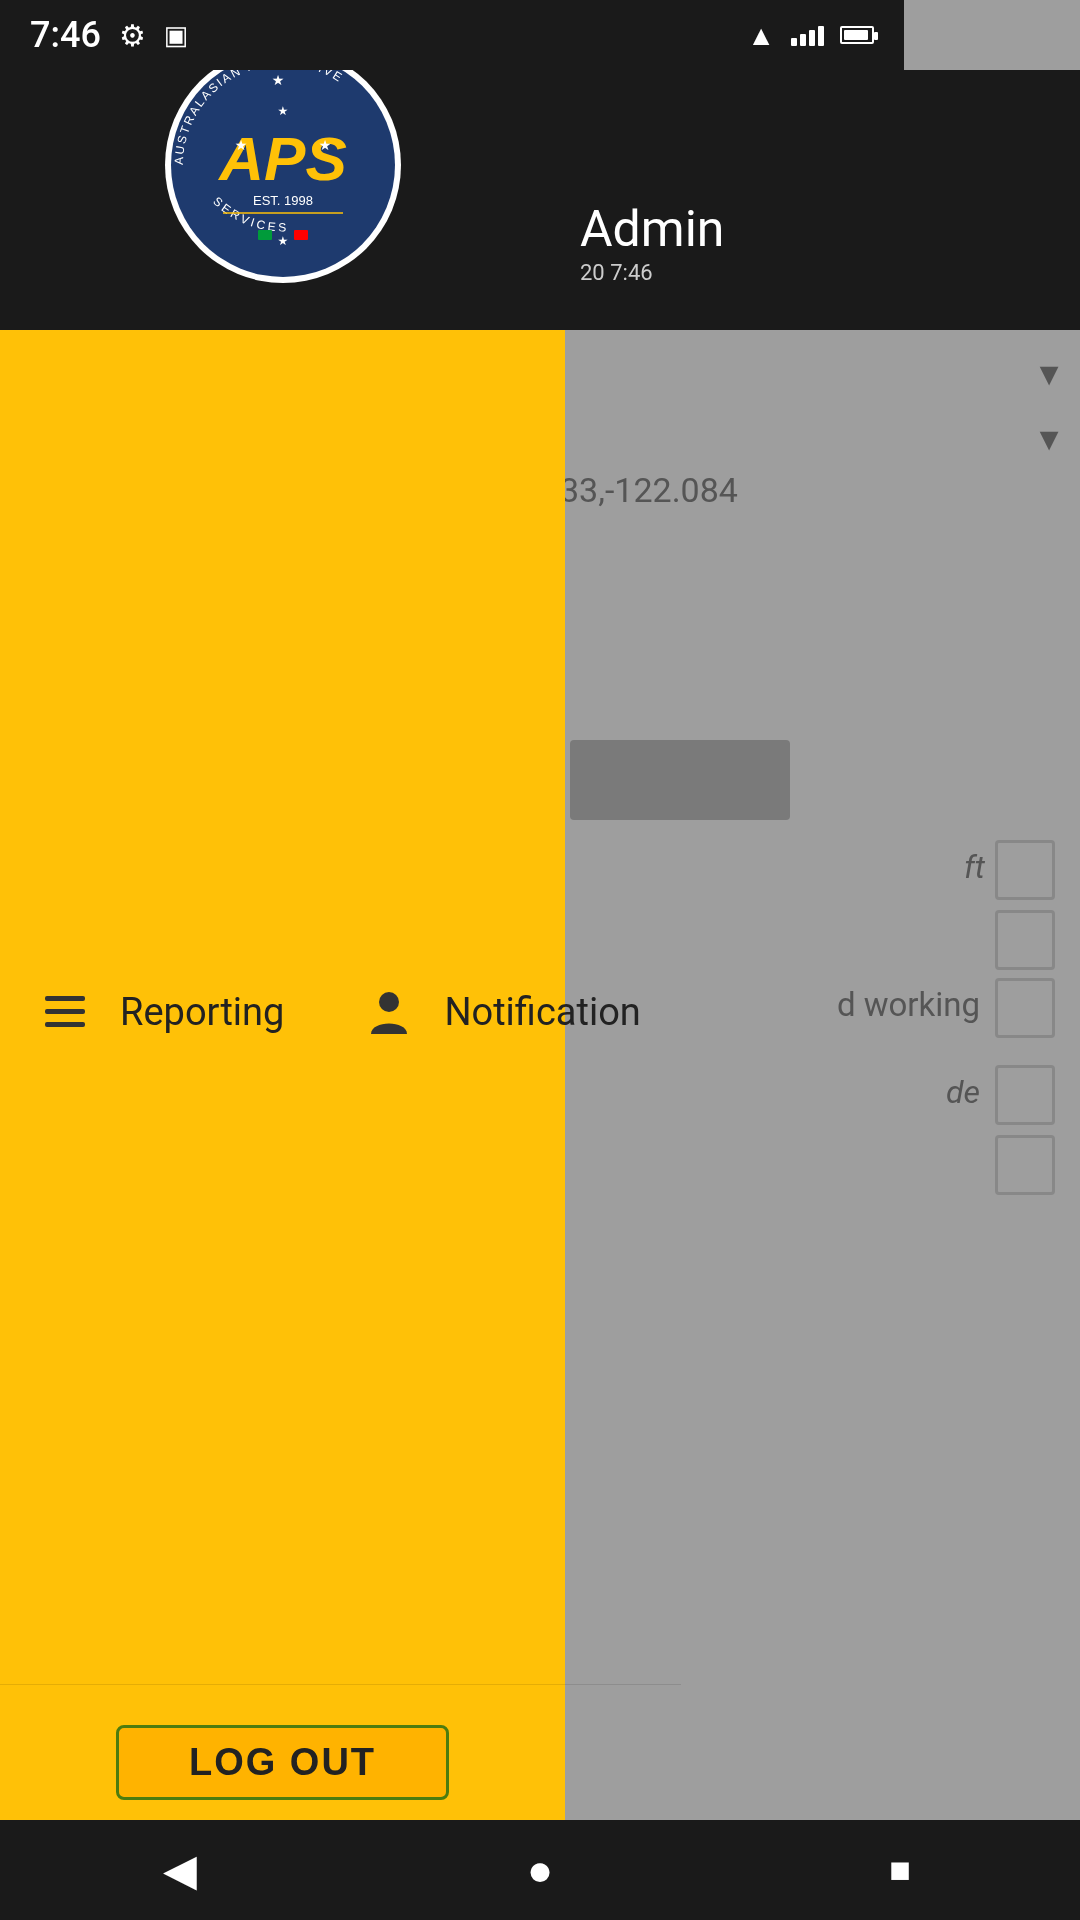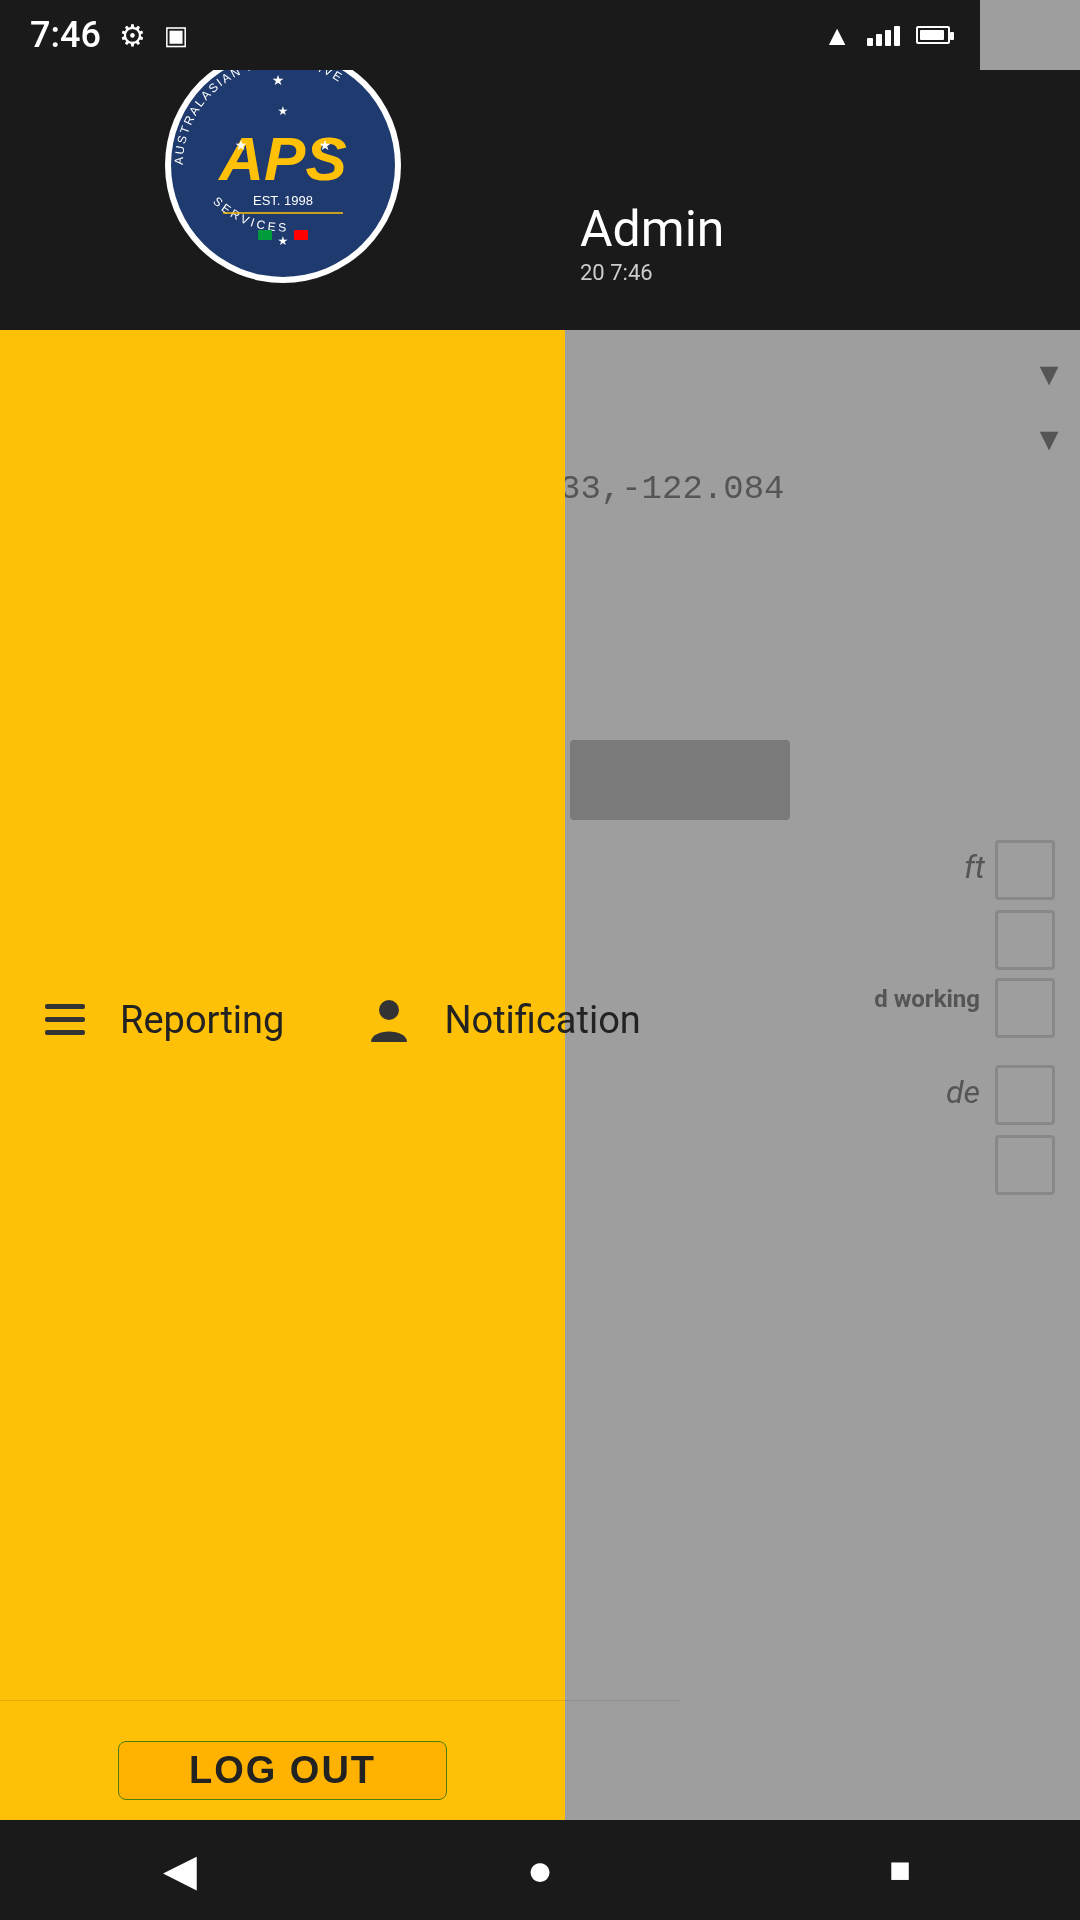--- a/index.html
+++ b/index.html
@@ -23,21 +23,21 @@
       height: 1920px;
       background: #9e9e9e;
       z-index: 0;
     }
 
     
     .status-bar {
       position: absolute;
       top: 0;
       left: 0;
-      width: 980px;
+      width: 904px;
       height: 70px;
       background: #1a1a1a;
       display: flex;
       align-items: center;
       justify-content: space-between;
       padding: 0 30px;
       z-index: 10;
     }
 
     .status-left {
@@ -106,21 +106,20 @@
       z-index: 3;
     }
 
     .coords-text {
       position: absolute;
       top: 470px;
       left: 560px;
       color: #555;
       font-size: 34px;
       z-index: 3;
-      font-family: Liberation Mono, monospace;
     }
 
     
     .input-box {
       position: absolute;
       top: 740px;
       left: 570px;
       width: 220px;
       height: 80px;
       background: #7a7a7a;
@@ -224,25 +223,25 @@
     .logout-area {
       padding: 40px;
       display: flex;
       align-items: center;
       justify-content: center;
       margin-bottom: 80px;
     }
 
     .logout-btn {
       background: #FFB300;
-      border: 1px solid #4d7c0f;
+      border: 3px solid #4d7c0f;
       color: #222;
       font-size: 38px;
       font-weight: 700;
-      padding: 7px 70px;
+      padding: 13px 70px;
       border-radius: 8px;
       cursor: pointer;
       letter-spacing: 2px;
     }
 
     
     .nav-bar {
       position: absolute;
       bottom: 0;
       left: 0;
@@ -349,21 +348,21 @@
 <div class="coords-text">33,-122.084</div>
 
 <div class="input-box"></div>
 
 <div class="checkbox-row" style="top: 840px;"></div>
 <div class="checkbox-label" style="top: 848px; color:#555; font-size:32px;font-style:italic;">ft</div>
 
 <div class="checkbox-row" style="top: 910px;"></div>
 
 <div class="checkbox-row" style="top: 978px;"></div>
-<div class="checkbox-label" style="top: 985px; right:100px; color:#555; font-size:24px;font-weight:bold;">d working</div>
+<div class="checkbox-label" style="top: 985px; right:100px; color:#555; font-size:33px;">d working</div>
 
 <div class="checkbox-row" style="top: 1065px;"></div>
 <div class="checkbox-label" style="top: 1073px; right:100px; color:#555; font-size:32px;font-style:italic;">de</div>
 
 <div class="checkbox-row" style="top: 1135px;"></div>
 
 <div class="status-bar">
   <div class="status-left">
     <span class="status-time">7:46</span>
 

